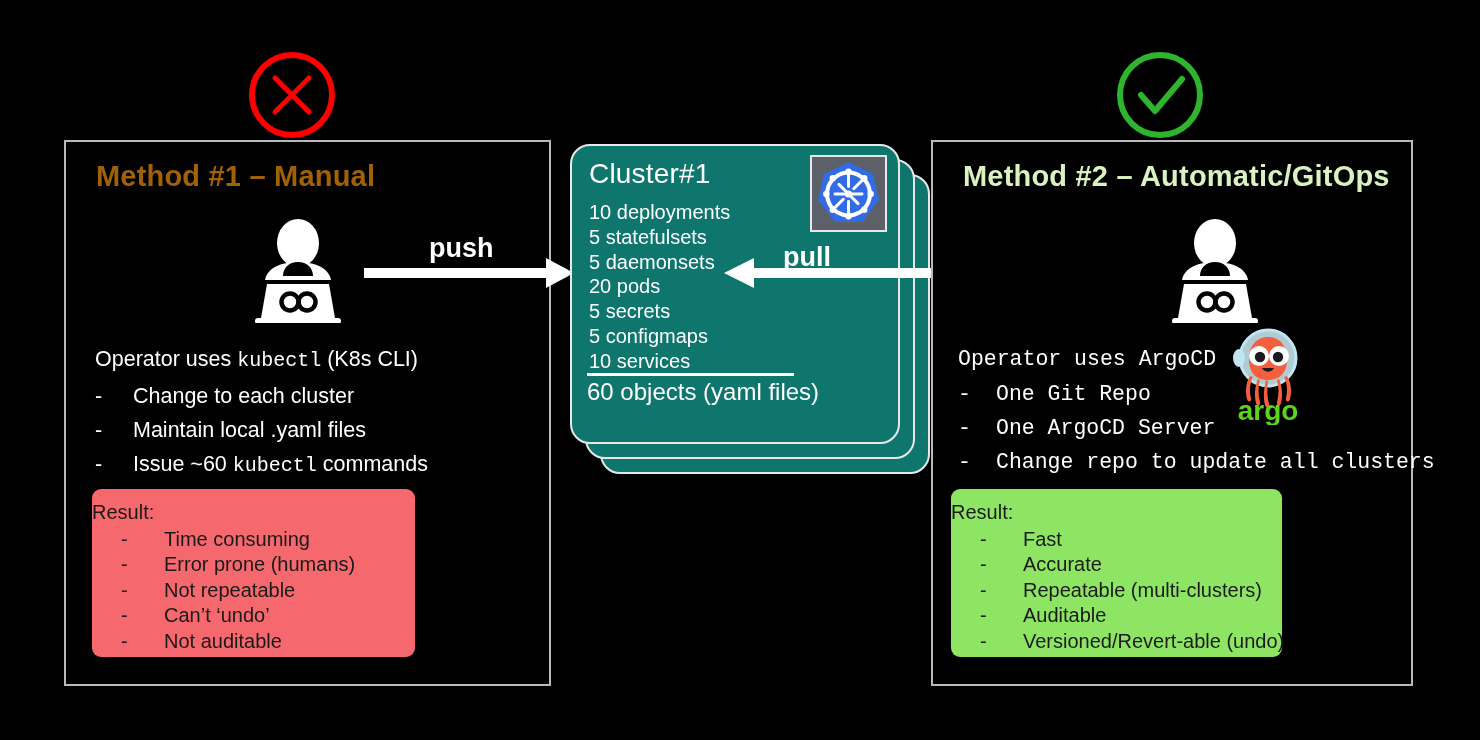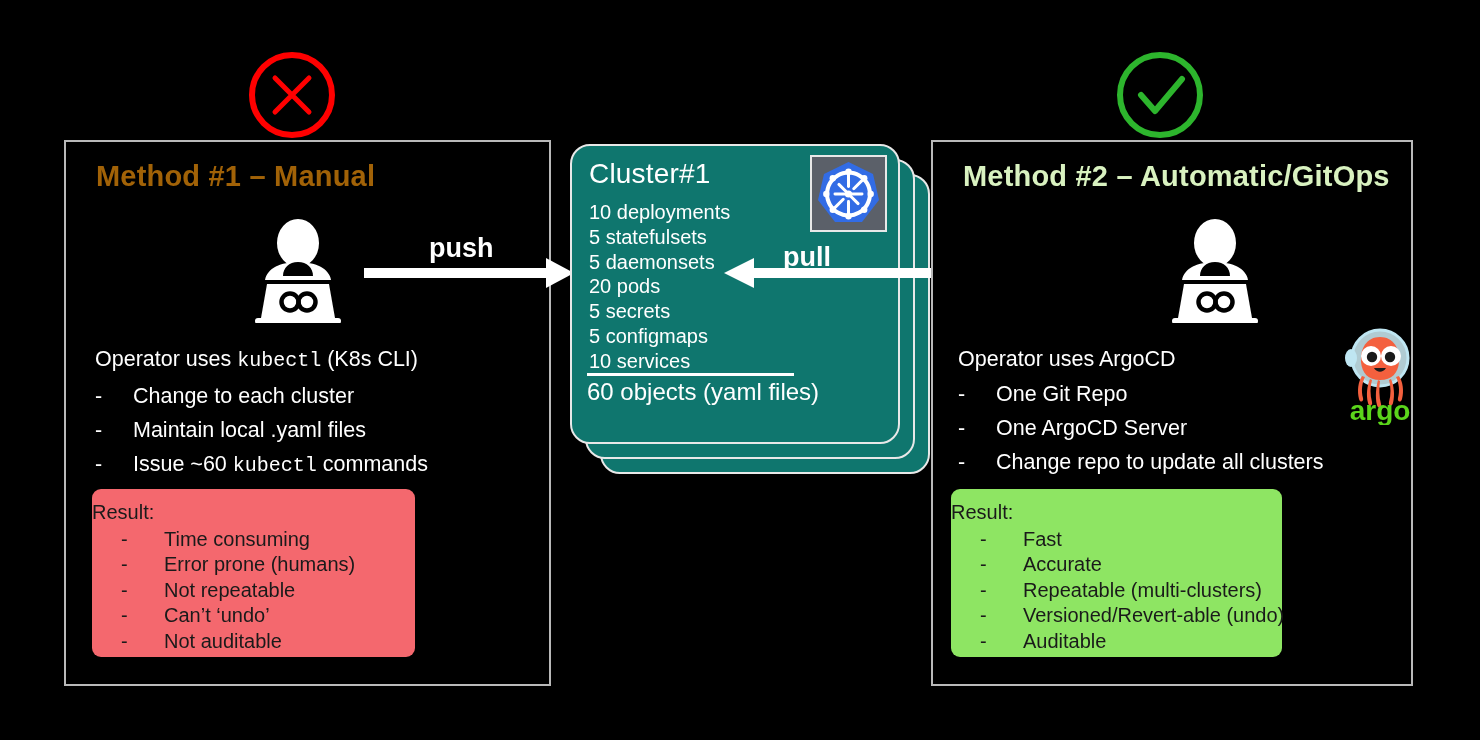--- a/index.html
+++ b/index.html
@@ -23,21 +23,21 @@
   #verdict-good{left:1112px;top:47px;}
 
   
   .operator{position:absolute;width:110px;height:105px;}
   #operator-left{left:243px;top:218px;}
   #operator-right{left:1160px;top:218px;}
 
   
   .desc{position:absolute;font-size:21.5px;line-height:30px;color:#fff;white-space:nowrap;}
   #desc-left{left:95px;top:344px;}
-  #desc-right{left:958px;top:344px;}
+  #desc-right{left:958px;top:344px;font-family:Liberation Mono, monospace;}
   .desc .lead{display:block;margin-bottom:5px;}
   .desc .row{display:block;margin-bottom:4px;}
   .desc .dash{display:inline-block;width:38px;}
   .mono{font-family:"Liberation Mono","DejaVu Sans Mono",monospace;font-size:20px;}
 
   
   .result{position:absolute;border-radius:9px;padding:11px 0 10px 0;box-sizing:border-box;
           color:#1a1a1a;font-size:20px;line-height:25.5px;}
   #result-left{left:92px;top:489px;width:323px;height:168px;background:#f4686e;}
   #result-right{left:951px;top:489px;width:331px;height:168px;background:#8ee563;}
@@ -68,21 +68,21 @@
   .arrow-label{position:absolute;font-size:27px;font-weight:bold;color:#fff;white-space:nowrap;}
   #label-push{left:429px;top:233px;}
   #label-pull{left:783px;top:242px;}
 
   
   #git-repo{position:absolute;left:1000px;top:249px;width:103px;height:50px;background:#969696;
             border-radius:9px;display:flex;align-items:center;justify-content:center;
             font-size:22px;color:#f2f2f2;box-sizing:border-box;}
 
   
-  #argo-logo{position:absolute;left:1336px;top:325px;width:88px;height:100px;}
+  #argo-logo{position:absolute;left:1224px;top:325px;width:88px;height:100px;}
 </style>
 </head>
 <body>
 
 <div class="stage">
 
   <div class="verdict" id="verdict-bad">
     <svg width="96" height="96" viewBox="0 0 96 96">
       <circle cx="48" cy="48" r="40" fill="none" stroke="#ff0000" stroke-width="6" stroke-linecap="round"></circle>
       <path d="M31 31 L65 65 M65 31 L31 65" stroke="#ff0000" stroke-width="5" stroke-linecap="round" fill="none"></path>
@@ -248,17 +248,17 @@
       <path d="M38 43 C41 48 47 48 50 43 Z" fill="#1a1a1a"></path>
       <text x="44" y="95" text-anchor="middle" font-family="'Liberation Sans',sans-serif" font-size="28" font-weight="bold" fill="#5bd51b">argo</text>
     </svg>
   </div>
 
   <div class="result" id="result-right">
     <span class="rhead">Result:</span>
     <span class="row"><span class="dash">-</span><span>Fast</span></span>
     <span class="row"><span class="dash">-</span><span>Accurate</span></span>
     <span class="row"><span class="dash">-</span><span>Repeatable (multi-clusters)</span></span>
+    <span class="row"><span class="dash">-</span><span>Auditable</span></span>
     <span class="row"><span class="dash">-</span><span>Versioned/Revert-able (undo)</span></span>
-    <span class="row"><span class="dash">-</span><span>Auditable</span></span>
   </div>
 
 </div>
 
 </body></html>

